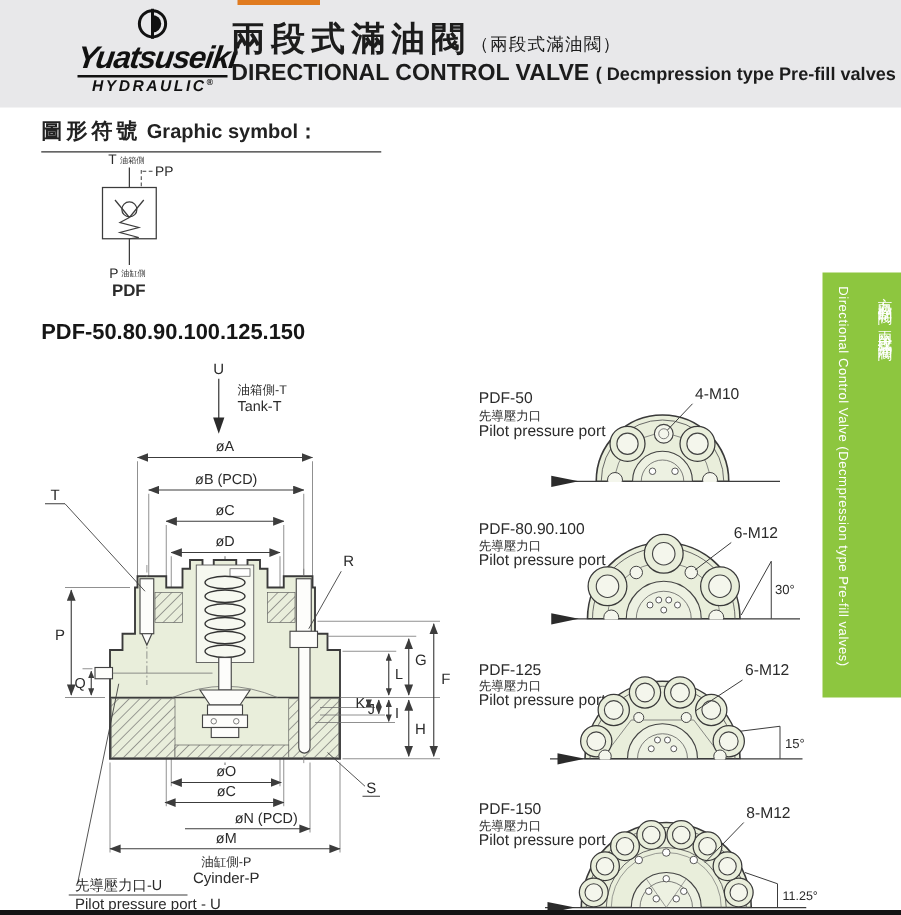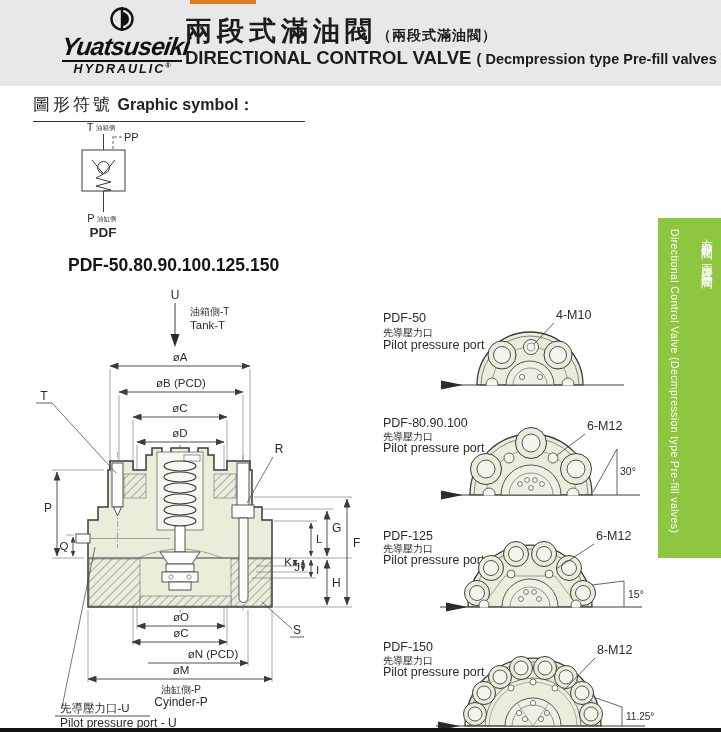--- a/index.html
+++ b/index.html
@@ -10,29 +10,29 @@
   .orange-tab{position:absolute;left:190px;top:0;width:66px;height:4px;background:#e07b20;}
   .logo{position:absolute;left:62px;top:6px;width:120px;text-align:center;}
   .logo-icon{display:block;margin:0 auto;}
   .brand{font-style:italic;font-weight:bold;font-size:25px;letter-spacing:-1px;color:#111;
          transform:skewX(-8deg);line-height:1;}
   .brand-sub{border-top:2px solid #111;margin-top:1px;font-style:italic;font-weight:bold;
              font-size:12.5px;letter-spacing:2px;color:#111;line-height:1.2;}
   .brand-reg{font-size:7px;vertical-align:super;letter-spacing:0;}
   .titles{position:absolute;left:185px;top:16px;white-space:nowrap;}
   .t-zh{font-size:27px;font-weight:bold;letter-spacing:5px;color:#1c1c1c;line-height:1.15;}
-  .t-zh-paren{font-size:14px;letter-spacing:1px;font-weight:bold;}
+  .t-zh-paren{font-size:14px;letter-spacing:1px;font-weight:normal;}
   .t-en{font-size:18.5px;font-weight:900;color:#1c1c1c;letter-spacing:0;line-height:1.2;}
   .t-en-paren{font-size:14.5px;font-weight:bold;}
   
   .gs-head{position:absolute;left:33px;top:93px;width:272px;border-bottom:1.5px solid #333;
            padding-bottom:5px;white-space:nowrap;}
-  .gs-zh{font-size:17px;font-weight:normal;letter-spacing:3px;}
+  .gs-zh{font-size:17px;font-weight:bold;letter-spacing:3px;}
   .gs-en{font-size:16px;font-weight:bold;}
-  .models-head{position:absolute;left:33px;top:255px;font-size:17.5px;font-weight:bold;color:#161616;margin-left:35px;}
+  .models-head{position:absolute;left:33px;top:255px;font-size:17.5px;font-weight:bold;color:#161616;}
   
   svg{position:absolute;overflow:visible;}
   svg text{font-family:"Liberation Sans","DejaVu Sans",sans-serif;fill:#2b2b2b;}
   .ln{stroke:#3c3c3c;fill:none;}
   .thin{stroke:#6b6b6b;stroke-width:0.6;fill:none;}
   .dim{stroke:#3c3c3c;stroke-width:0.9;fill:none;}
   .body{fill:#e9eedb;stroke:#3a3a3a;stroke-width:1.5;}
   .whitep{fill:#fdfdfb;stroke:#444;stroke-width:0.9;}
   .lbl{font-size:11.5px;}
   .lbl12{font-size:12px;}

